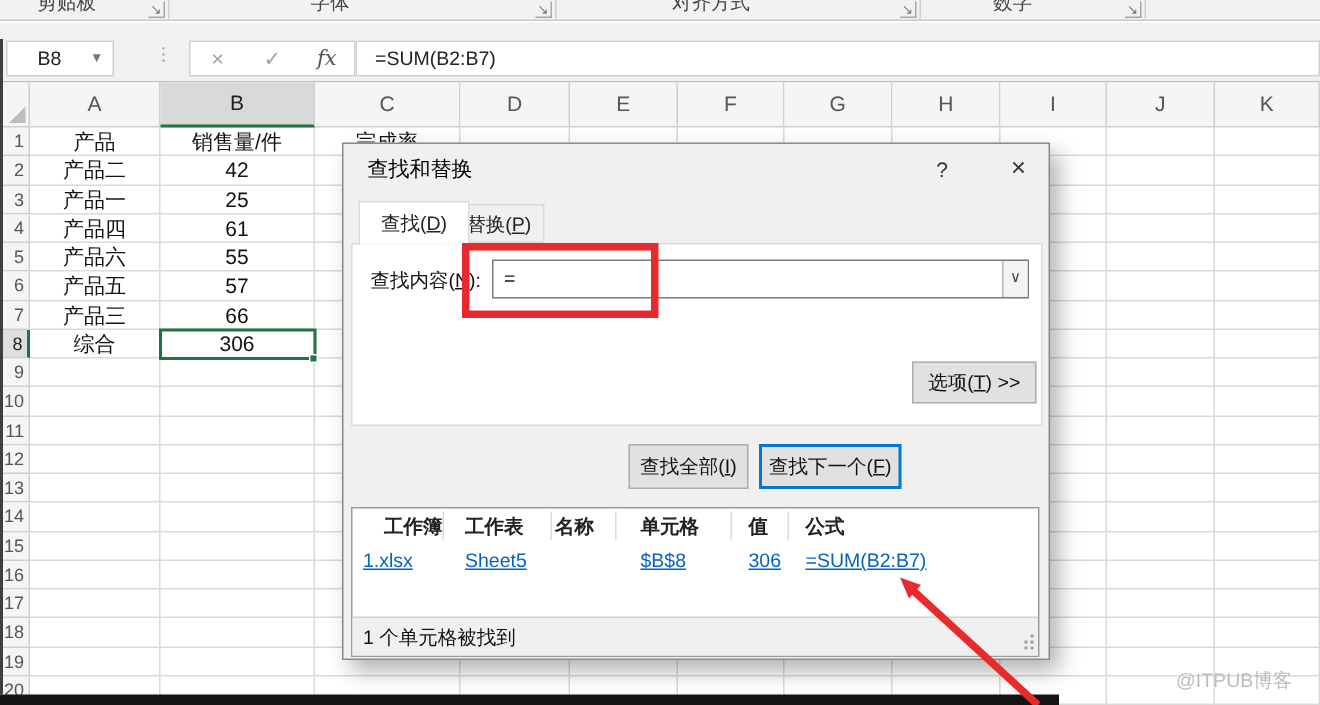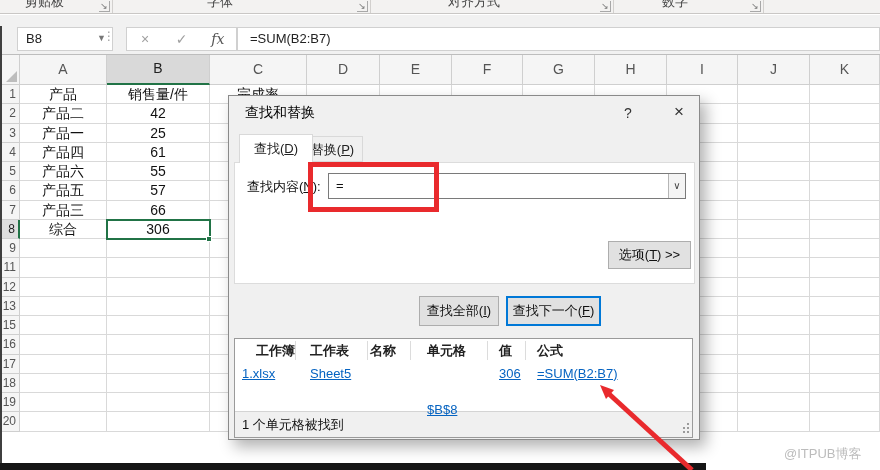--- a/index.html
+++ b/index.html
@@ -9,21 +9,21 @@
 
   
   .ribbon-strip { left:0; top:0; width:880px; height:14px; background:#f3f2f1; border-bottom:1px solid #c9c7c5; overflow:hidden; }
   .grp-label { position:absolute; top:-7px; font-size:13px; color:#444; white-space:nowrap; }
   .launcher { position:absolute; top:1px; width:11px; height:11px; color:#777; font-size:9px; line-height:11px; text-align:center; border:1px solid #a8a8a8; border-top:none; border-left:none; }
   .vdiv { position:absolute; top:0; width:1px; height:14px; background:#d2d0ce; }
 
   
   .fx-row { left:0; top:15px; width:880px; height:40px; background:#f1f1f1; border-bottom:1px solid #bdbdbd; }
   .fx-box { position:absolute; background:#fff; border:1px solid #d0d0d0; height:24px; top:12px; font-size:13px; color:#222; }
-  .namebox { left:17px; width:96px; padding:3px 0 0 8px; }
+  .namebox { left:4px; width:72px; padding:3px 0 0 20px; }
   .namebox .dd { position:absolute; right:6px; top:5px; color:#777; font-size:9px; }
   .dots { position:absolute; left:103px; top:14px; color:#a0a0a0; font-size:12px; letter-spacing:0; }
   .btngrp { left:126px; width:111px; display:flex; align-items:center; }
   .btngrp span { flex:1; text-align:center; color:#a0a0a0; font-size:14px; }
   .btngrp .fx-i { color:#555; font-style:italic; font-family:"DejaVu Serif",serif; }
   .fbar { left:237px; width:643px; padding:3px 0 0 12px; }
 
   
   .grid { left:0; top:55px; width:880px; height:415px; background:#fff; }
   .ghr { display:flex; height:30px; }
@@ -239,20 +239,34 @@
       <div class="gc" style="width: 73px;"></div>
       <div class="gc" style="width: 72px;"></div>
       <div class="gc" style="width: 71px;"></div>
       <div class="gc" style="width: 72px;"></div>
       <div class="gc" style="width: 72px;"></div>
       <div class="gc" style="width: 71px;"></div>
       <div class="gc" style="width: 72px;"></div>
       <div class="gc" style="width: 70px;"></div>
     </div>
     <div class="grow">
+      <div class="rh">10</div>
+      <div class="gc" style="width: 87px;"></div>
+      <div class="gc" style="width: 103px;"></div>
+      <div class="gc" style="width: 97px;"></div>
+      <div class="gc" style="width: 73px;"></div>
+      <div class="gc" style="width: 72px;"></div>
+      <div class="gc" style="width: 71px;"></div>
+      <div class="gc" style="width: 72px;"></div>
+      <div class="gc" style="width: 72px;"></div>
+      <div class="gc" style="width: 71px;"></div>
+      <div class="gc" style="width: 72px;"></div>
+      <div class="gc" style="width: 70px;"></div>
+    </div>
+    <div class="grow">
       <div class="rh">11</div>
       <div class="gc" style="width: 87px;"></div>
       <div class="gc" style="width: 103px;"></div>
       <div class="gc" style="width: 97px;"></div>
       <div class="gc" style="width: 73px;"></div>
       <div class="gc" style="width: 72px;"></div>
       <div class="gc" style="width: 71px;"></div>
       <div class="gc" style="width: 72px;"></div>
       <div class="gc" style="width: 72px;"></div>
       <div class="gc" style="width: 71px;"></div>
@@ -268,20 +282,34 @@
       <div class="gc" style="width: 72px;"></div>
       <div class="gc" style="width: 71px;"></div>
       <div class="gc" style="width: 72px;"></div>
       <div class="gc" style="width: 72px;"></div>
       <div class="gc" style="width: 71px;"></div>
       <div class="gc" style="width: 72px;"></div>
       <div class="gc" style="width: 70px;"></div>
     </div>
     <div class="grow">
       <div class="rh">13</div>
+      <div class="gc" style="width: 87px;"></div>
+      <div class="gc" style="width: 103px;"></div>
+      <div class="gc" style="width: 97px;"></div>
+      <div class="gc" style="width: 73px;"></div>
+      <div class="gc" style="width: 72px;"></div>
+      <div class="gc" style="width: 71px;"></div>
+      <div class="gc" style="width: 72px;"></div>
+      <div class="gc" style="width: 72px;"></div>
+      <div class="gc" style="width: 71px;"></div>
+      <div class="gc" style="width: 72px;"></div>
+      <div class="gc" style="width: 70px;"></div>
+    </div>
+    <div class="grow">
+      <div class="rh">14</div>
       <div class="gc" style="width: 87px;"></div>
       <div class="gc" style="width: 103px;"></div>
       <div class="gc" style="width: 97px;"></div>
       <div class="gc" style="width: 73px;"></div>
       <div class="gc" style="width: 72px;"></div>
       <div class="gc" style="width: 71px;"></div>
       <div class="gc" style="width: 72px;"></div>
       <div class="gc" style="width: 72px;"></div>
       <div class="gc" style="width: 71px;"></div>
       <div class="gc" style="width: 72px;"></div>
@@ -412,21 +440,21 @@
       <div class="res-h" style="left: 192px;">单元格</div>
       <div class="res-h" style="left: 264px;">值</div>
       <div class="res-h" style="left: 302px;">公式</div>
       <div class="res-sep" style="left: 60px;"></div>
       <div class="res-sep" style="left: 132px;"></div>
       <div class="res-sep" style="left: 175px;"></div>
       <div class="res-sep" style="left: 252px;"></div>
       <div class="res-sep" style="left: 290px;"></div>
       <div class="res-link" style="left: 7px;">1.xlsx</div>
       <div class="res-link" style="left: 75px;">Sheet5</div>
-      <div class="res-link" style="left: 192px; margin-top: 36px;">$B$8</div>
+      <div class="res-link" style="left: 192px;">$B$8</div>
       <div class="res-link" style="left: 264px;">306</div>
       <div class="res-link" style="left: 302px;">=SUM(B2:B7)</div>
     </div>
 </div>
 
 <div class="abs red-rect"></div>
 
 <svg class="abs arrow-svg" width="160" height="115">
   <line x1="132" y1="110" x2="48" y2="33" stroke="#e92a2d" stroke-width="5"></line>
   <polygon points="40,25 54,30 46,39" fill="#e92a2d"></polygon>

